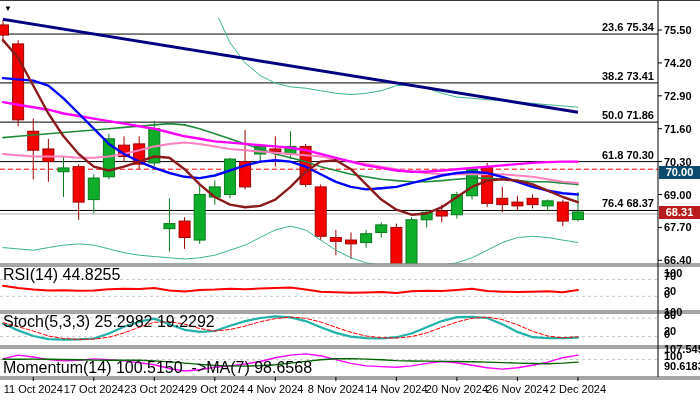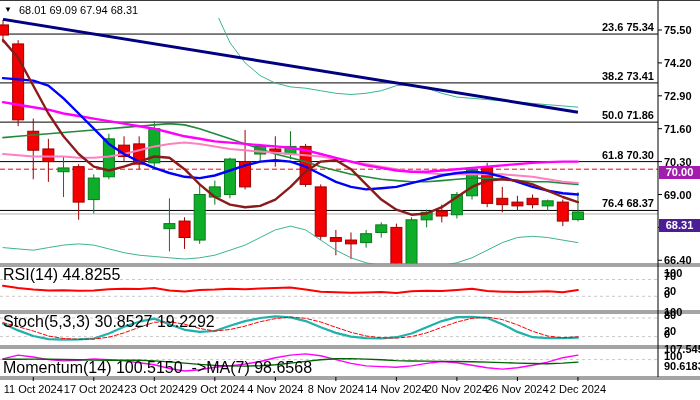--- a/index.html
+++ b/index.html
@@ -8,22 +8,22 @@
   #chart{position:absolute;left:0;top:0;}
   .titlebar{position:absolute;left:4px;top:3px;display:flex;align-items:center;gap:7px;
             font-size:11px;color:#000;z-index:5;}
   .tri{font-size:8px;line-height:10px;cursor:pointer;}
   .panel-label{position:absolute;left:3px;font-size:16px;color:#000;z-index:5;white-space:pre;}
   #rsi-label{top:265px;}
   #stoch-label{top:312px;}
   #mom-label{top:346px;margin-top:12px;}
   .badge{position:absolute;left:659px;width:41px;height:13px;color:#fff;font-size:11px;font-weight:700;
          line-height:13px;text-align:center;z-index:6;}
-  #badge-bid{top:165px;background:#a21caf;}
-  #badge-last{top:218px;background:#4c1d95;}
+  #badge-bid{top:165px;background:#0c4a6e;}
+  #badge-last{top:205px;background:#b91c1c;}
 </style>
 </head>
 <body>
 
 <div class="stage">
   <svg id="chart" width="700" height="400">
       <defs>
         <clipPath id="mclip">
           <rect x="0" y="17" width="658" height="245.5"></rect>
         </clipPath>
@@ -201,22 +201,21 @@
         <text x="456.90000000000003" y="392" fill="#000000" font-size="11" font-family="Liberation Sans, sans-serif" font-weight="400" text-anchor="middle">20 Nov 2024</text>
         <line x1="517.4200000000001" y1="376" x2="517.4200000000001" y2="380" stroke="#000" stroke-width="1"></line>
         <text x="517.4200000000001" y="392" fill="#000000" font-size="11" font-family="Liberation Sans, sans-serif" font-weight="400" text-anchor="middle">26 Nov 2024</text>
         <line x1="577.94" y1="376" x2="577.94" y2="380" stroke="#000" stroke-width="1"></line>
         <text x="577.94" y="392" fill="#000000" font-size="11" font-family="Liberation Sans, sans-serif" font-weight="400" text-anchor="middle">2 Dec 2024</text>
       </g>
     </svg>
 
   <div class="titlebar">
     <span class="tri">▼</span>
-    <span>68.01 69.09 67.94 68.31</span>
   </div>
 
   <div class="panel-label" id="rsi-label">RSI(14) 44.8255</div>
-  <div class="panel-label" id="stoch-label">Stoch(5,3,3) 30.8527 19.2292</div>
+  <div class="panel-label" id="stoch-label">Stoch(5,3,3) 25.2982 19.2292</div>
   <div class="panel-label" id="mom-label">Momentum(14) 100.5150  -&gt;MA(7) 98.6568</div>
 
   <div class="badge" id="badge-bid">70.00</div>
   <div class="badge" id="badge-last">68.31</div>
 </div>
 
 </body></html>

